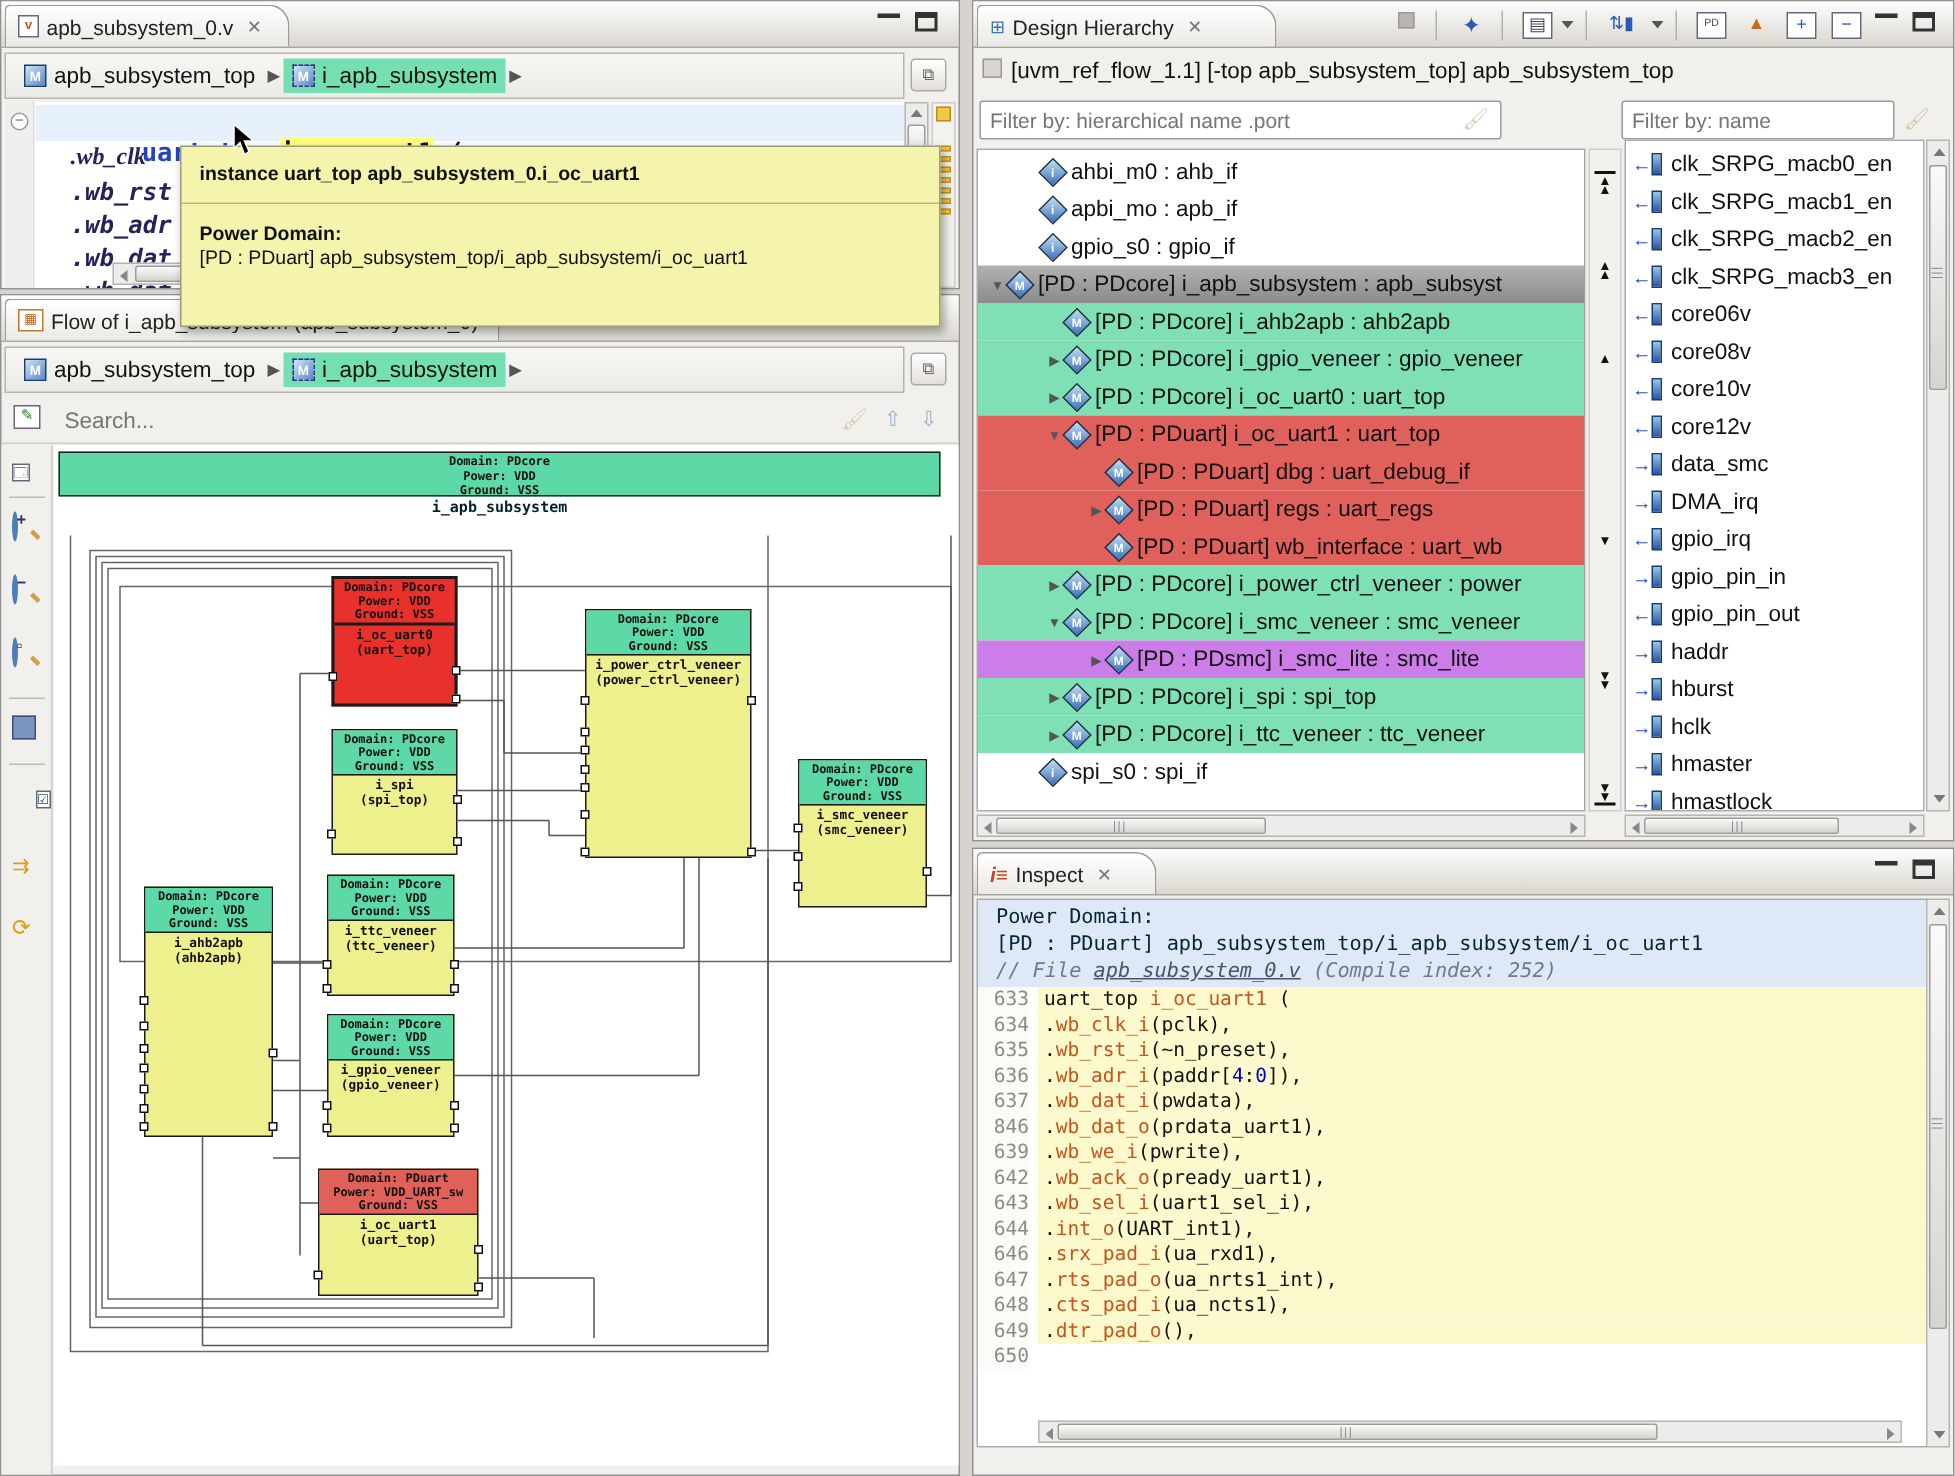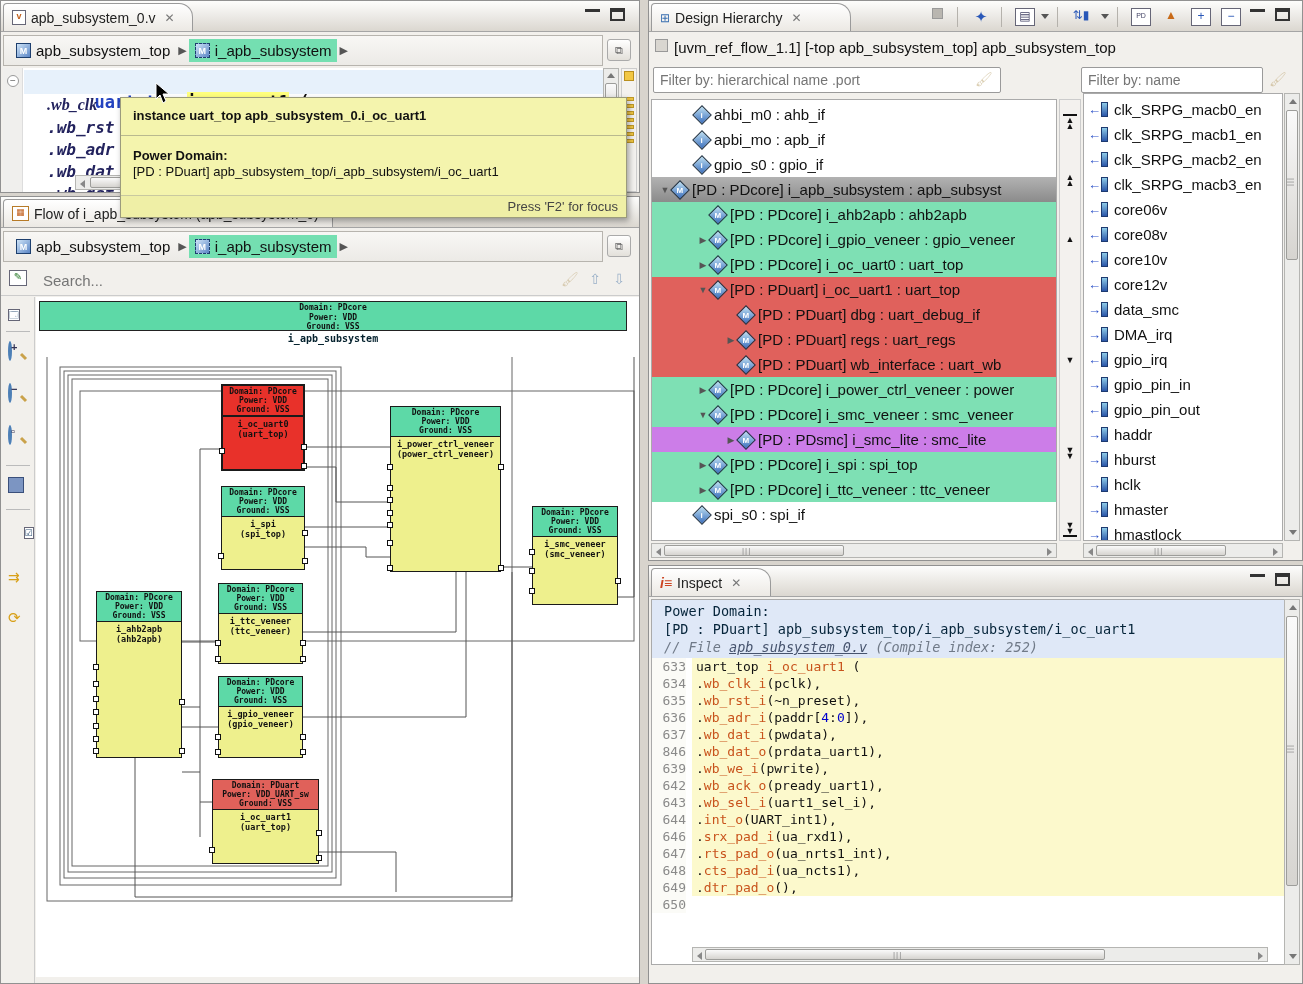--- a/index.html
+++ b/index.html
@@ -731,18 +731,17 @@
     <div class="thumb" style="left:1px;top:16px;width:12px;height:270px;"></div>
     <span class="grip" style="left:2px;top:145px;transform:rotate(90deg);">|||</span>
   </div>
 </div>
 
 <div class="tooltip">
   <div class="tt-title">instance uart_top apb_subsystem_0.i_oc_uart1</div>
   <div class="tt-hr"></div>
   <div class="tt-b">Power Domain:</div>
   <div class="tt-v">[PD : PDuart] apb_subsystem_top/i_apb_subsystem/i_oc_uart1</div>
-  <div class="tt-foot">Press 'F2' for focus</div>
 </div>
 
 <svg class="cursor-arrow" style="left:155px;top:82px;" width="18" height="24">
   <polygon points="1,1 1,17 5,13 8,21 11,19 8,12 14,12" fill="#000" stroke="#fff" stroke-width="1"></polygon>
 </svg>
 
 </body></html>

